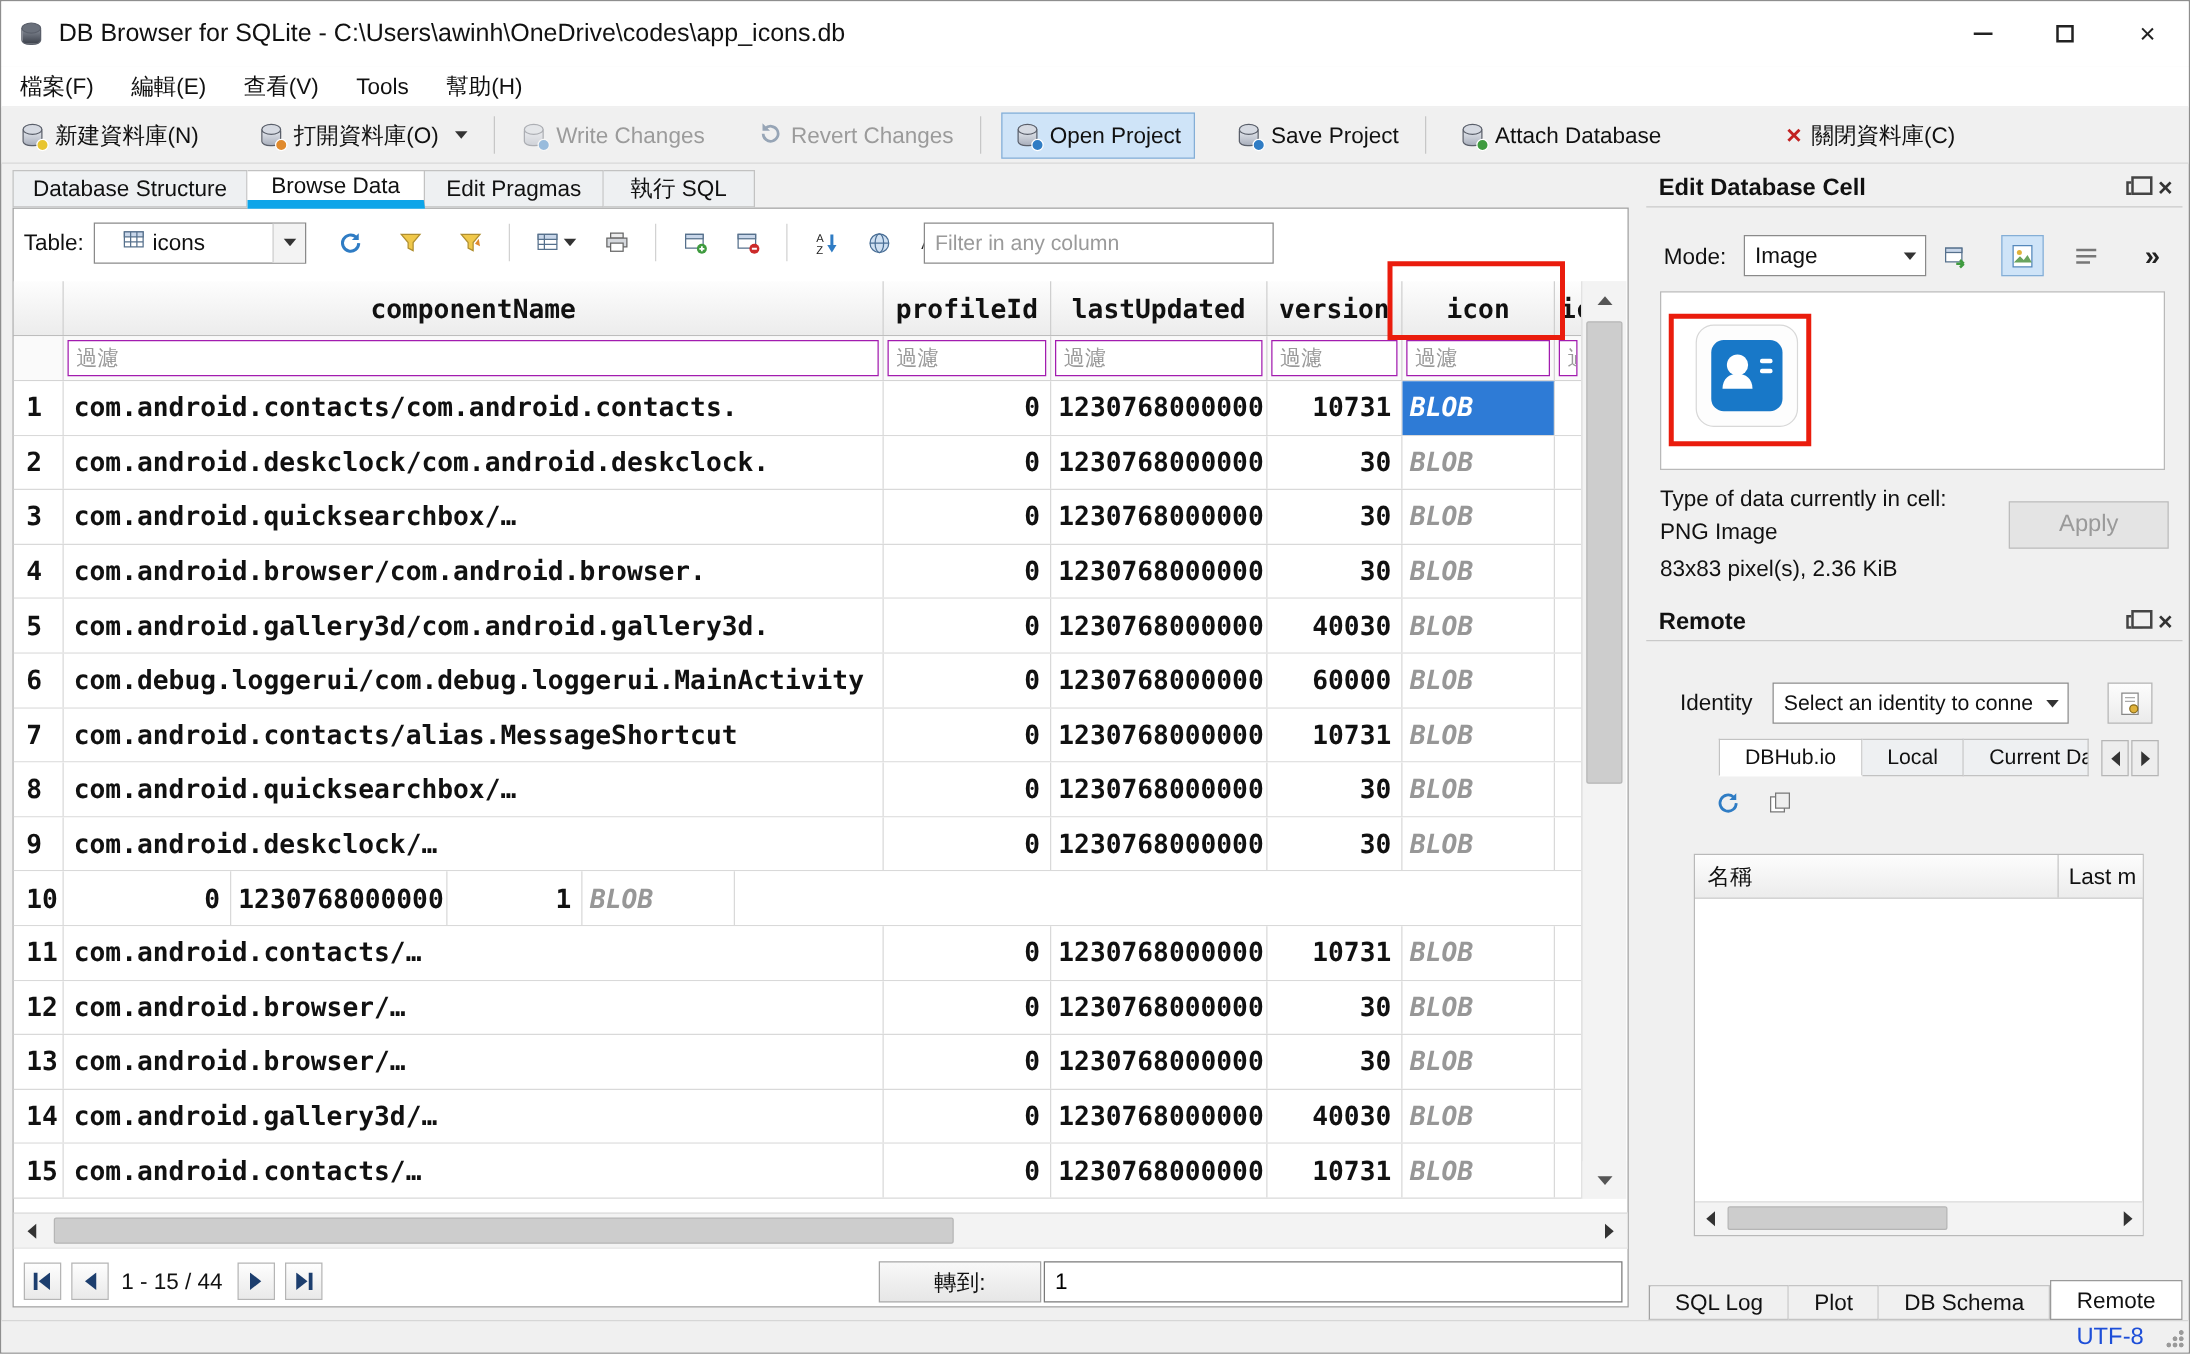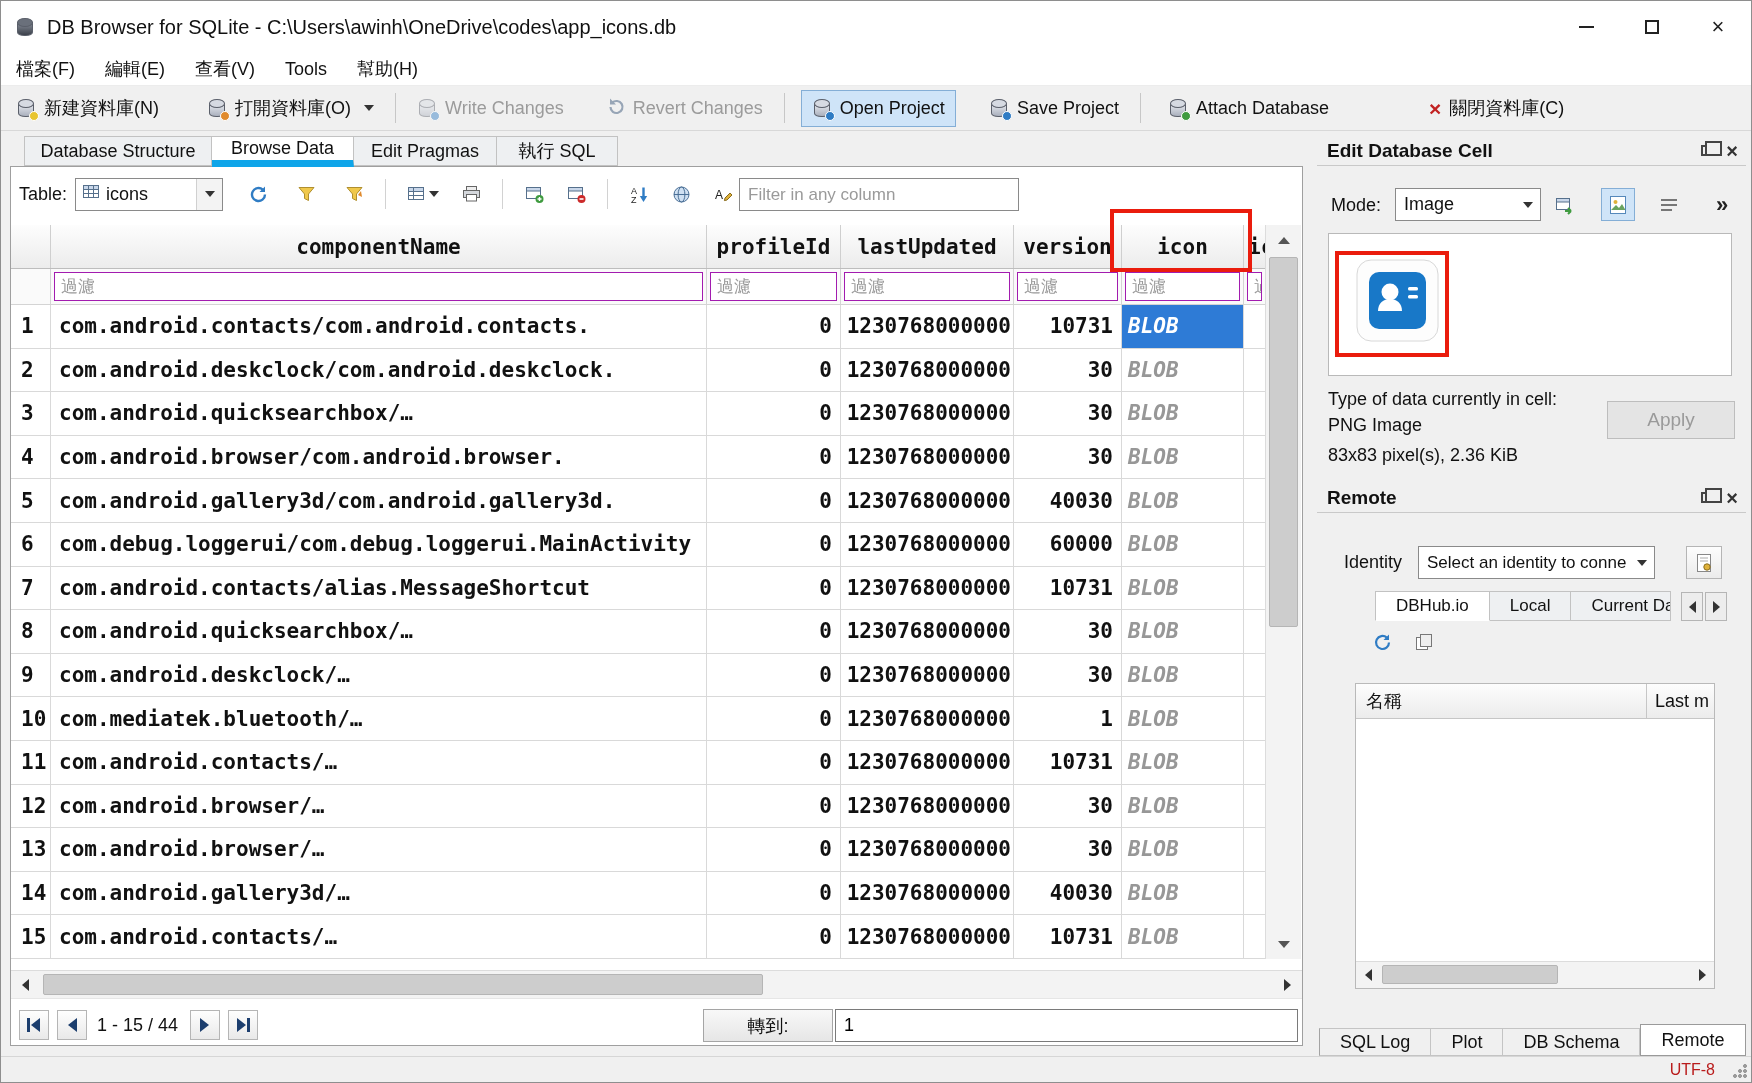--- a/index.html
+++ b/index.html
@@ -26,30 +26,30 @@
 
 .toolbar{position:absolute;left:0;top:85px;width:100%;height:45px;background:#f0f0f0;border-bottom:1px solid #d8d8d8;display:flex;align-items:center}
 .tbtn{display:flex;align-items:center;gap:8px;height:37px;padding:0 10px;border:1px solid transparent;font-size:18px;white-space:nowrap}
 .tbtn.disabled{color:#9b9b9b}
 .tbtn.disabled .cyl{opacity:.45}
 .tbtn.active{background:#cfe4f8;border-color:#84aed6}
 .tsep{width:1px;height:30px;background:#c7c7c7;margin:0 10px}
 .dd-arrow{width:0;height:0;border-left:5px solid transparent;border-right:5px solid transparent;border-top:6px solid #333;margin-left:5px}
 .redx{color:#c22222;font-weight:bold;font-size:21px;line-height:1}
 
-.main-tabs{position:absolute;left:23px;top:135px;height:31px;display:flex;z-index:3}
+.main-tabs{position:absolute;left:9px;top:135px;height:31px;display:flex;z-index:3}
 .mtab{height:30px;display:flex;align-items:center;justify-content:center;background:#eef0f2;border:1px solid #c2c2c2;border-left:none;font-size:18px}
 .mtab:first-child{border-left:1px solid #c2c2c2}
 .mtab.active{background:#fff;height:31px;border-bottom:7px solid #0ea5e9}
 .w-ds{width:188px}.w-bd{width:142px}.w-ep{width:143px}.w-sql{width:121px}
 
 .browse-body{position:absolute;left:9px;top:165px;width:1293px;height:880px;background:#fff;border:1px solid #9f9f9f;z-index:2}
 .controls{position:absolute;left:0;top:3px;width:100%;height:48px;display:flex;align-items:center}
 .lbl{margin-left:8px}
-.combo{display:flex;align-items:center;height:33px;border:1px solid #8a8a8a;background:#fff;padding-left:6px;margin-left:8px;width:148px;position:relative}
+.combo{display:flex;align-items:center;height:33px;border:1px solid #8a8a8a;background:#fff;padding-left:22px;margin-left:8px;width:170px;position:relative}
 .combo .ctext{margin-left:6px}
 .combo .chev{position:absolute;right:0;top:0;width:26px;height:100%;display:flex;align-items:center;justify-content:center;border-left:1px solid #d0d0d0;background:#f3f3f3}
 .tri-down{width:0;height:0;border-left:5px solid transparent;border-right:5px solid transparent;border-top:6px solid #333}
 .ibtn{width:34px;height:34px;display:flex;align-items:center;justify-content:center;flex:none}
 .tsep2{width:1px;height:30px;background:#d2d2d2;margin-left:14px;flex:none}
 .filter-input{position:absolute;left:728px;top:8px;width:280px;height:33px;border:1px solid #8a8a8a;padding:0 8px;font-size:17px;font-family:"Liberation Sans",sans-serif;color:#333}
 .filter-input::placeholder{color:#9a9a9a}
 
 .grid{position:absolute;left:0;top:58px;font-family:"DejaVu Sans Mono",monospace}
 .grid-header{display:flex;height:44px;background:linear-gradient(#fdfdfd,#ececec);border-bottom:1px solid #bdbdbd;font-weight:bold;font-size:21px}
@@ -130,21 +130,21 @@
 .rt-hscroll{position:absolute;left:0;bottom:0;width:100%;height:27px;background:#f3f3f3;border-top:1px solid #dcdcdc}
 .rt-thumb{position:absolute;left:26px;top:3px;height:19px;width:176px;background:#cdcdcd;border:1px solid #b5b5b5;border-radius:2px}
 .rt-hbtn{position:absolute;top:0;width:24px;height:100%;display:flex;align-items:center;justify-content:center}
 
 .dock-tabs{position:absolute;left:1318px;top:1023px;height:32px;display:flex;align-items:flex-end}
 .dtab{height:28px;padding:0 20px;display:flex;align-items:center;background:#f0f0f0;border:1px solid #c4c4c4;border-left:none;font-size:18px}
 .dtab:first-child{border-left:1px solid #a3a3a3}
 .dtab.active{background:#fff;height:32px;border:1px solid #9a9a9a}
 
 .statusbar{position:absolute;left:0;bottom:0;width:100%;height:26px;background:#f0f0f0;border-top:1px solid #d6d6d6;display:flex;align-items:center;justify-content:flex-end}
-.status-enc{margin-right:36px;font-size:16px;color:#b91c1c}
+.status-enc{margin-right:36px;font-size:19px;color:#1d4ed8}
 .grip{position:absolute;right:3px;bottom:3px;width:15px;height:15px;z-index:5;background:
  radial-gradient(circle at 12px 12px,#9a9a9a 1.6px,transparent 2.2px),
  radial-gradient(circle at 7px 12px,#9a9a9a 1.6px,transparent 2.2px),
  radial-gradient(circle at 12px 7px,#9a9a9a 1.6px,transparent 2.2px),
  radial-gradient(circle at 2px 12px,#9a9a9a 1.6px,transparent 2.2px),
  radial-gradient(circle at 7px 7px,#9a9a9a 1.6px,transparent 2.2px),
  radial-gradient(circle at 12px 2px,#9a9a9a 1.6px,transparent 2.2px)}
 
 .redbox{position:absolute;border:4px solid #ea1c0d;z-index:40;pointer-events:none}
 #redBox1{left:1109px;top:208px;width:142px;height:63px}
@@ -441,21 +441,20 @@
             <div class="cell c-num">9</div>
             <div class="cell c-name">com.android.deskclock/…</div>
             <div class="cell c-pid">0</div>
             <div class="cell c-upd">1230768000000</div>
             <div class="cell c-ver">30</div>
             <div class="cell c-icon">BLOB</div>
             <div class="cell c-ic2"></div>
           </div>
           <div class="grid-row">
             <div class="cell c-num">10</div>
-            <div class="cell c-name">com.mediatek.bluetooth/…</div>
             <div class="cell c-pid">0</div>
             <div class="cell c-upd">1230768000000</div>
             <div class="cell c-ver">1</div>
             <div class="cell c-icon">BLOB</div>
             <div class="cell c-ic2"></div>
           </div>
           <div class="grid-row">
             <div class="cell c-num">11</div>
             <div class="cell c-name">com.android.contacts/…</div>
             <div class="cell c-pid">0</div>

